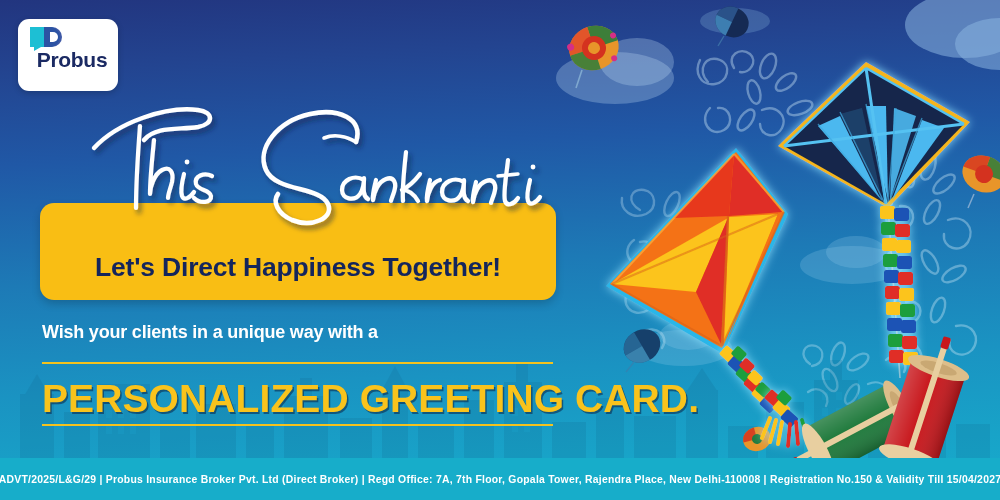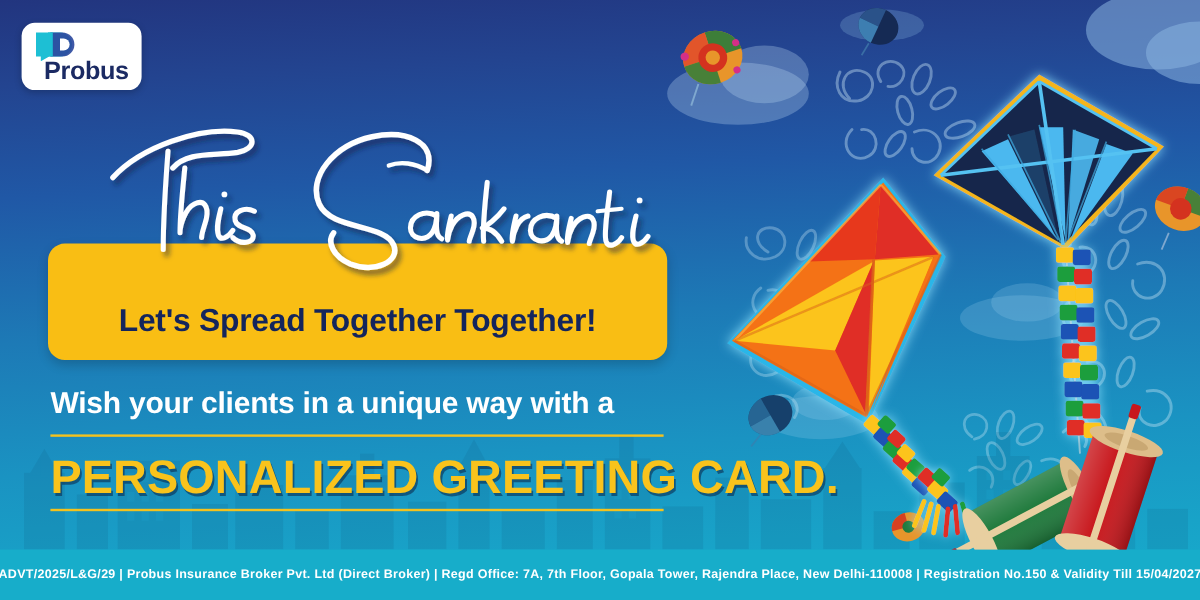--- a/index.html
+++ b/index.html
@@ -42,21 +42,21 @@
     position: absolute;
     left: 0; bottom: 42px;
     width: 1000px; height: 120px;
     opacity: .16;
   }
 
   
   #logo {
     position: absolute;
     left: 18px; top: 19px;
-    width: 100px; height: 56px;
+    width: 100px; height: 72px;
     background: #ffffff;
     border-radius: 11px;
     box-shadow: 0 2px 6px rgba(0,0,0,.20);
     overflow: hidden;
   }
   #logo .mark { position: absolute; left: 10px; top: 6px; }
   #logo .wordmark {
     position: absolute;
     left: 8px; top: 29px;
     width: 92px;
@@ -97,21 +97,21 @@
     font-weight: bold;
     color: #14255c;
     letter-spacing: -.2px;
     white-space: nowrap;
   }
 
   
   #subhead {
     position: absolute;
     left: 42px; top: 322px;
-    font-size: 25px;
+    font-size: 18px;
     font-weight: bold;
     color: #ffffff;
     letter-spacing: -.2px;
     white-space: nowrap;
     z-index: 4;
   }
   .rule {
     position: absolute;
     left: 42px;
     width: 511px; height: 2px;
@@ -603,21 +603,21 @@
         <path d="M420 56 C418 74 415 90 417 97 C419 103 426 100 430 94" stroke-width="4.2"></path>
         <path d="M410 72 L430 70" stroke-width="3.4"></path>
 
         <path d="M442 76 C440 84 438 92 440 97 C442 102 448 99 452 93" stroke-width="4.2"></path>
         <circle cx="445" cy="63" r="2.4" fill="#ffffff" stroke="none"></circle>
       </g>
     </svg>
   </div>
 
   <div id="yellow-box">
-    <span class="tagline">Let's Spread Together Together!</span>
+    <span class="tagline">Let's Direct Happiness Together!</span>
   </div>
 
   <div id="subhead">Wish your clients in a unique way with a</div>
   <div class="rule" id="rule-top"></div>
   <div id="cta">PERSONALIZED GREETING CARD.</div>
   <div class="rule" id="rule-bottom"></div>
 
   <div id="footer">
     <span class="disclaimer">ADVT/2025/L&amp;G/29 | Probus Insurance Broker Pvt. Ltd (Direct Broker) | Regd Office: 7A, 7th Floor, Gopala Tower, Rajendra Place, New Delhi-110008 | Registration No.150 &amp; Validity Till 15/04/2027</span>
   </div>

